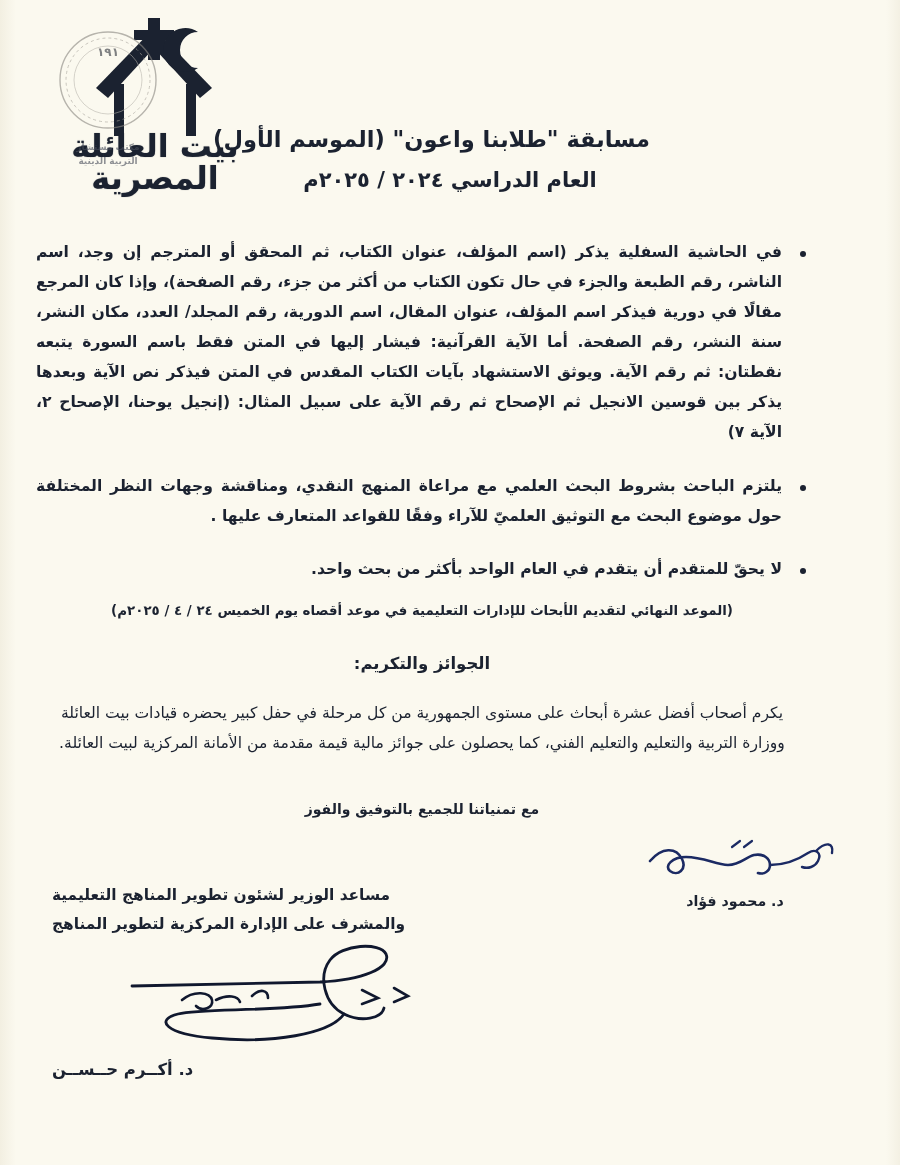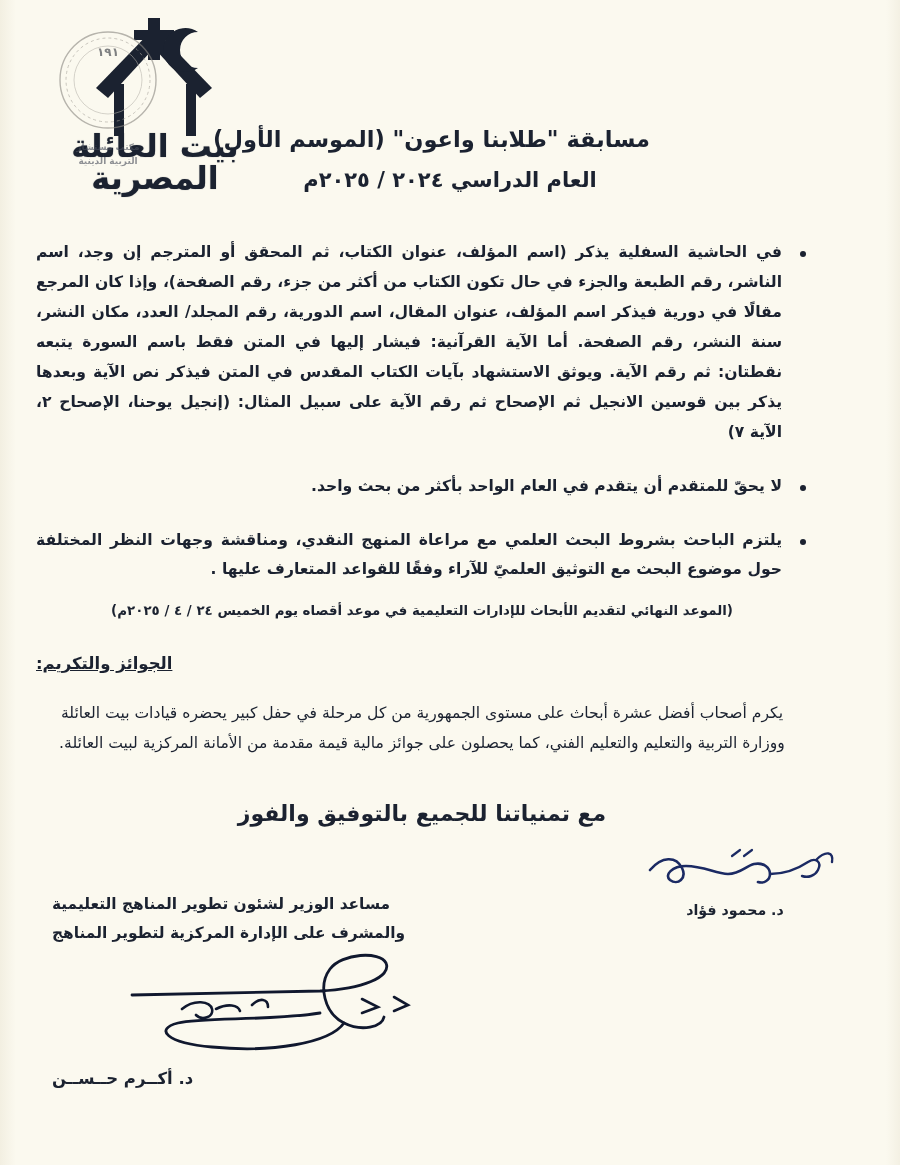--- a/index.html
+++ b/index.html
@@ -73,29 +73,29 @@
     position:absolute;right:2px;top:13px;
     width:6px;height:6px;border-radius:50%;
     background:#1b2230;
   }
   .deadline{
     font-size:13.4px;font-weight:bold;color:#1b2230;
     text-align:center;margin:-6px 0 36px 0;letter-spacing:-.2px;
   }
   .section-head{
     font-size:16.5px;font-weight:bold;color:#1b2230;
-    text-align:left;margin:0 0 26px 0;text-decoration:underline;
+    text-align:center;margin:0 0 26px 0;
   }
   .section-body{
     font-size:15.6px;line-height:1.92;font-weight:normal;
     text-align:center;color:#1b2230;margin:0 0 42px 0;
     padding:0 18px;
   }
   .wish{
-    font-size:22px;font-weight:bold;text-align:center;color:#1b2230;
+    font-size:14px;font-weight:bold;text-align:center;color:#1b2230;
     margin:0 0 14px 0;
   }
   
   .sign-area{position:relative;height:260px;margin-top:4px;}
   .sign-right{
     position:absolute;right:20px;top:0;width:290px;text-align:center;
   }
   .sign-left{
     position:absolute;left:52px;top:38px;width:400px;text-align:left;margin-top:12px;
   }
@@ -165,22 +165,22 @@
         <div>مكتب مستشار</div>
         <div>التربية الدينية</div>
       </div>
     </div>
   </div>
 
   <div class="content">
 
     <ul class="rules">
       <li>في الحاشية السفلية يذكر (اسم المؤلف، عنوان الكتاب، ثم المحقق أو المترجم إن وجد، اسم الناشر، رقم الطبعة والجزء في حال تكون الكتاب من أكثر من جزء، رقم الصفحة)، وإذا كان المرجع مقالًا في دورية فيذكر اسم المؤلف، عنوان المقال، اسم الدورية، رقم المجلد/ العدد، مكان النشر، سنة النشر، رقم الصفحة. أما الآية القرآنية: فيشار إليها في المتن فقط باسم السورة يتبعه نقطتان: ثم رقم الآية.  ويوثق الاستشهاد بآيات الكتاب المقدس في المتن فيذكر نص الآية وبعدها يذكر بين قوسين الانجيل ثم الإصحاح ثم رقم الآية على سبيل المثال: (إنجيل يوحنا، الإصحاح ٢، الآية ٧)</li>
+      <li>يلتزم الباحث بشروط البحث العلمي مع مراعاة المنهج النقدي، ومناقشة وجهات النظر المختلفة حول موضوع البحث مع التوثيق العلميّ للآراء وفقًا للقواعد المتعارف عليها .</li>
       <li>لا يحقّ للمتقدم أن يتقدم في العام الواحد بأكثر من بحث واحد.</li>
-      <li>يلتزم الباحث بشروط البحث العلمي مع مراعاة المنهج النقدي، ومناقشة وجهات النظر المختلفة حول موضوع البحث مع التوثيق العلميّ للآراء وفقًا للقواعد المتعارف عليها .</li>
     </ul>
 
     <div class="deadline">(الموعد النهائي لتقديم الأبحاث للإدارات التعليمية في موعد أقصاه يوم الخميس ٢٤ / ٤ / ٢٠٢٥م)</div>
 
     <div class="section-head">الجوائز والتكريم:</div>
     <div class="section-body">يكرم أصحاب أفضل عشرة أبحاث على مستوى الجمهورية من كل مرحلة في حفل كبير يحضره قيادات بيت العائلة ووزارة التربية والتعليم والتعليم الفني، كما يحصلون على جوائز مالية قيمة مقدمة من الأمانة المركزية لبيت العائلة.</div>
 
     <div class="wish">مع تمنياتنا للجميع بالتوفيق والفوز</div>
   </div>
 

